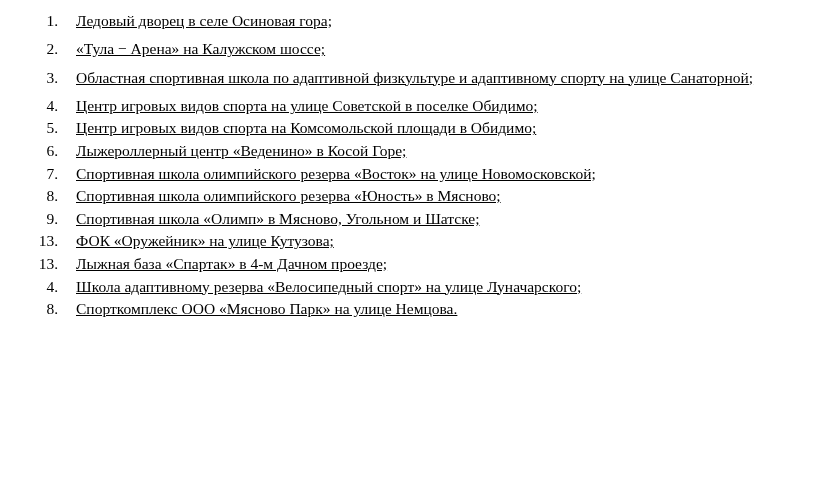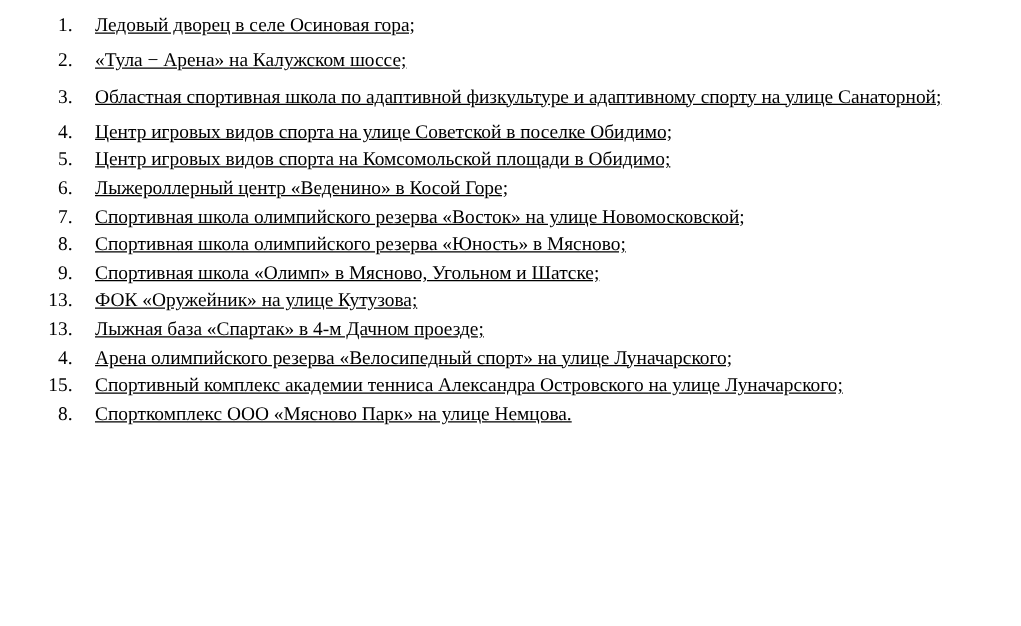--- a/index.html
+++ b/index.html
@@ -95,24 +95,20 @@
     <li class="tight">
       <span class="num">13.</span>
       <span class="txt">ФОК «Оружейник» на улице Кутузова;</span>
     </li>
     <li class="tight">
       <span class="num">13.</span>
       <span class="txt">Лыжная база «Спартак» в 4-м Дачном проезде;</span>
     </li>
     <li class="tight">
       <span class="num">4.</span>
-      <span class="txt">Арена олимпийского резерва «Велосипедный спорт» на улице Луначарского;</span>
-    </li>
-    <li class="tight">
-      <span class="num">15.</span>
-      <span class="txt">Спортивный комплекс академии тенниса Александра Островского на улице Луначарского;</span>
+      <span class="txt">Школа адаптивному резерва «Велосипедный спорт» на улице Луначарского;</span>
     </li>
     <li class="tight">
       <span class="num">8.</span>
       <span class="txt">Спорткомплекс ООО «Мясново Парк» на улице Немцова.</span>
     </li>
   </ol>
 </div>
 
 </body></html>

